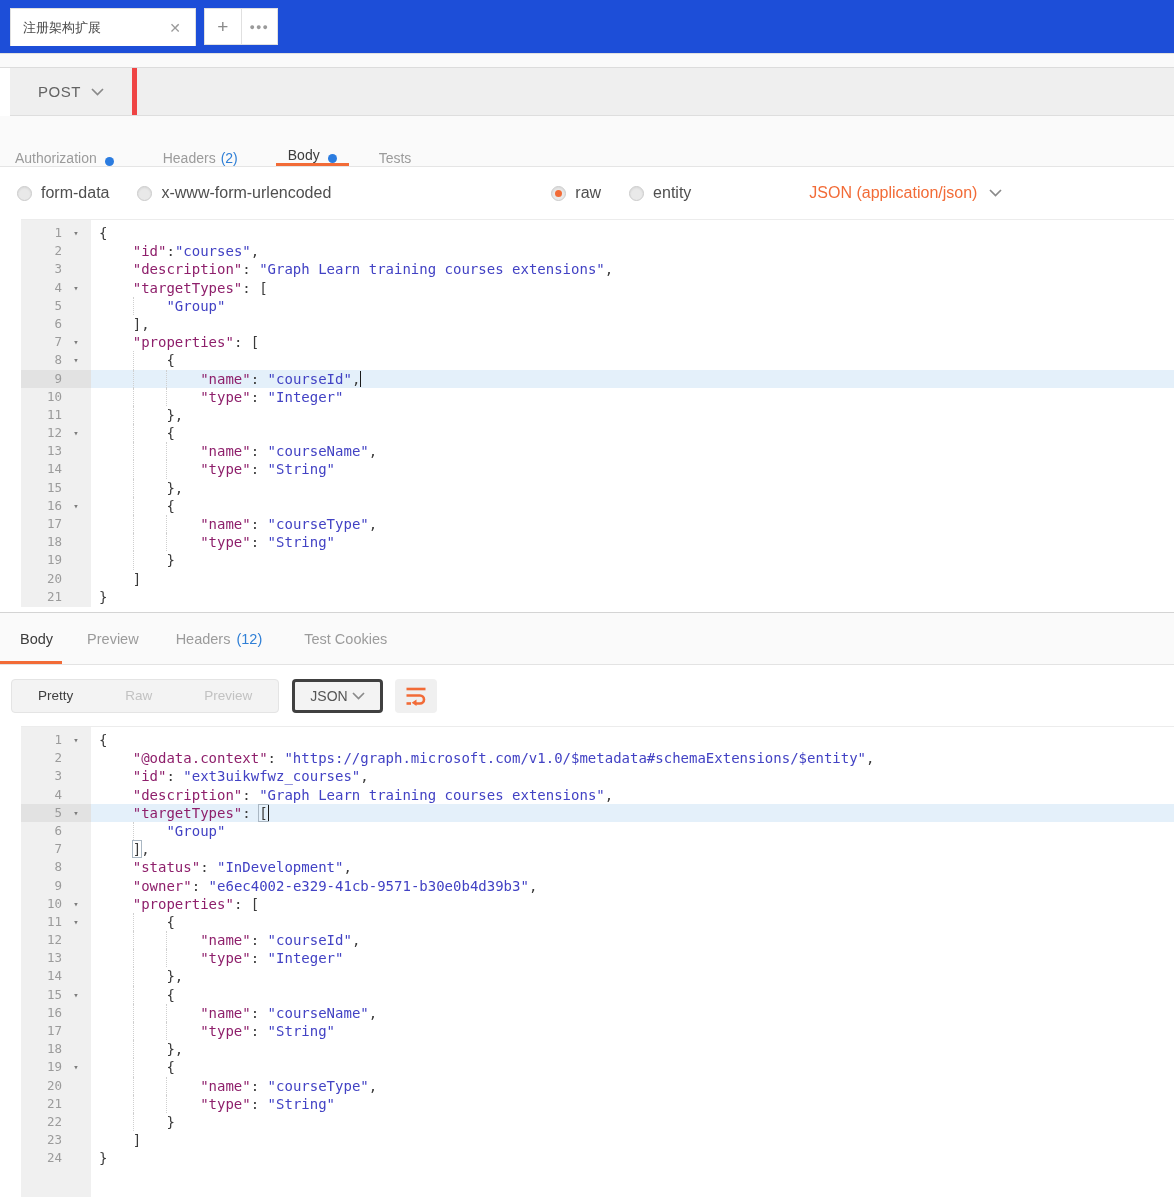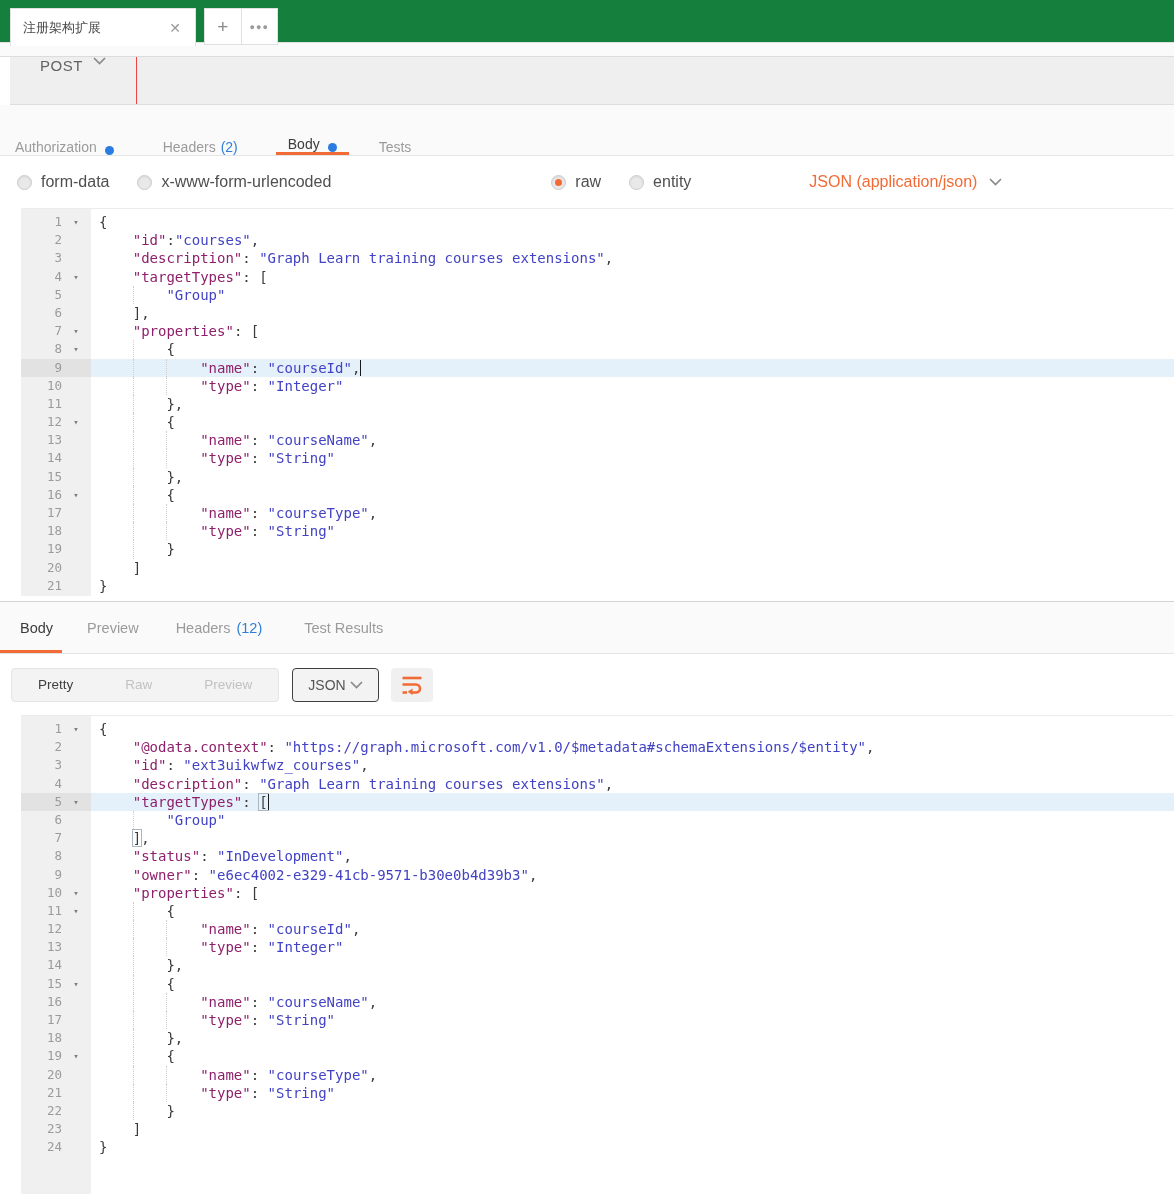--- a/index.html
+++ b/index.html
@@ -3,41 +3,41 @@
 <meta charset="utf-8">
 <style>
   * { margin:0; padding:0; box-sizing:border-box; }
   html,body { width:1174px; }
   body {
     font-family:"Liberation Sans","DejaVu Sans",sans-serif;
     background:#ffffff; color:#4a4a4a; width:1174px; height:1197px; overflow:hidden;
     position:relative;
   }
   
-  .titlebar { position:relative; height:43px; background:#15803d; border-bottom:1px solid #e0e0e0; }
+  .titlebar { position:relative; height:54px; background:#1d4ed8; border-bottom:1px solid #e0e0e0; }
   .doc-tab {
     position:absolute; left:10px; top:8px; height:38px; width:186px; z-index:2;
     background:#fff; border:1px solid #e0e0e0; border-bottom:none;
     display:flex; align-items:center; justify-content:space-between;
     padding:0 12px 0 12px; font-size:13px; color:#4a4a4a; cursor:default;
   }
   .doc-tab .close { color:#9a9a9a; font-size:14px; padding:0 2px; }
   .tabctrls {
     position:absolute; left:204px; top:8px; height:37px; width:74px; z-index:2;
     background:#fff; border:1px solid #e0e0e0; display:flex;
   }
   .tabctrls .half { flex:1; display:flex; align-items:center; justify-content:center; color:#8a8a8a; }
   .tabctrls .half:first-child { border-right:1px solid #e0e0e0; font-size:19px; font-weight:300; }
   .tabctrls .half:last-child { font-size:9px; letter-spacing:1px; color:#9a9a9a; }
   .strip { height:14px; background:#fafafa; border-bottom:1px solid #dcdcdc; }
   
   .urlrow { height:48px; background:#efefef; margin-left:10px; border-bottom:1px solid #dedede; display:flex; }
   .method {
-    width:127px; display:flex; justify-content:center; gap:10px;
-    border-right:1px solid #ef4444; color:#636363; font-size:15px; letter-spacing:.5px; cursor:pointer;
+    width:127px; display:flex; align-items:center; justify-content:center; gap:10px;
+    border-right:5px solid #ef4444; color:#636363; font-size:15px; letter-spacing:.5px; cursor:pointer;
   }
   .urlbox { flex:1; display:flex; align-items:center; padding-left:33px; font-size:14.5px; color:#5c5c5c; }
   
   .reqtabs { height:51px; background:#fafafa; border-bottom:1px solid #e5e5e5; display:flex; padding-left:3px; font-size:14px; }
   .rtab { display:flex; align-items:flex-end; padding:0 12px; color:#9b9b9b; cursor:pointer; position:relative; }
   .rtab .dot { width:9px; height:9px; border-radius:50%; background:#2b7ce0; margin-left:8px; }
   .rtab .count { color:#2f7fd6; margin-left:5px; }
   .rtab.active { color:#3c3c3c; border-bottom:3px solid #f26b37; padding-top:3px; }
   .rtab.m-hdr { margin-left:25px; }
   .rtab.m-body { margin-left:26px; }
@@ -79,21 +79,21 @@
   .sptab.active { color:#3c3c3c; border-bottom:3px solid #f26b37; padding-top:3px; }
   .sptab.t-body { padding-left:20px; padding-right:9px; }
   .sptab.t-cookies { margin-left:25px; }
   .sptab.t-headers { margin-left:37px; }
   .sptab.t-results { margin-left:42px; }
   .sptab .count { color:#2f7fd6; margin-left:6px; }
   .resptoolbar { height:61px; background:#fff; display:flex; align-items:center; padding-left:11px; }
   .btngroup { display:inline-flex; background:#f3f3f3; border:1px solid #e4e4e4; border-radius:4px; height:34px; align-items:center; }
   .vm { padding:0 26px; font-size:13.5px; color:#c2c2c2; cursor:pointer; line-height:32px; }
   .vm.selected { color:#3f3f3f; }
-  .jsonbtn { margin-left:13px; height:34px; background:#f3f3f3; border:1px solid #404040; border-radius:4px;
+  .jsonbtn { margin-left:13px; height:34px; background:#f3f3f3; border:3px solid #404040; border-radius:4px;
              display:flex; align-items:center; gap:4px; padding:0 15px; font-size:14px; color:#555; cursor:pointer; }
   .wrapbtn { margin-left:12px; width:42px; height:34px; background:#f0f0f0; border-radius:4px;
              display:flex; align-items:center; justify-content:center; cursor:pointer; }
 </style>
 </head>
 <body>
 
 <div class="titlebar">
   <div class="doc-tab">
     <span>注册架构扩展</span>
@@ -316,21 +316,21 @@
       <span>Body</span>
     </div>
     <div class="sptab t-cookies">
       <span>Preview</span>
     </div>
     <div class="sptab t-headers">
       <span>Headers</span>
         <span class="count">(12)</span>
     </div>
     <div class="sptab t-results">
-      <span>Test Results</span>
+      <span>Test Cookies</span>
     </div>
   </div>
 
   <div class="resptoolbar">
     <div class="btngroup">
       <span class="vm selected">Pretty</span>
       <span class="vm">Raw</span>
       <span class="vm">Preview</span>
     </div>
     <div class="jsonbtn">

